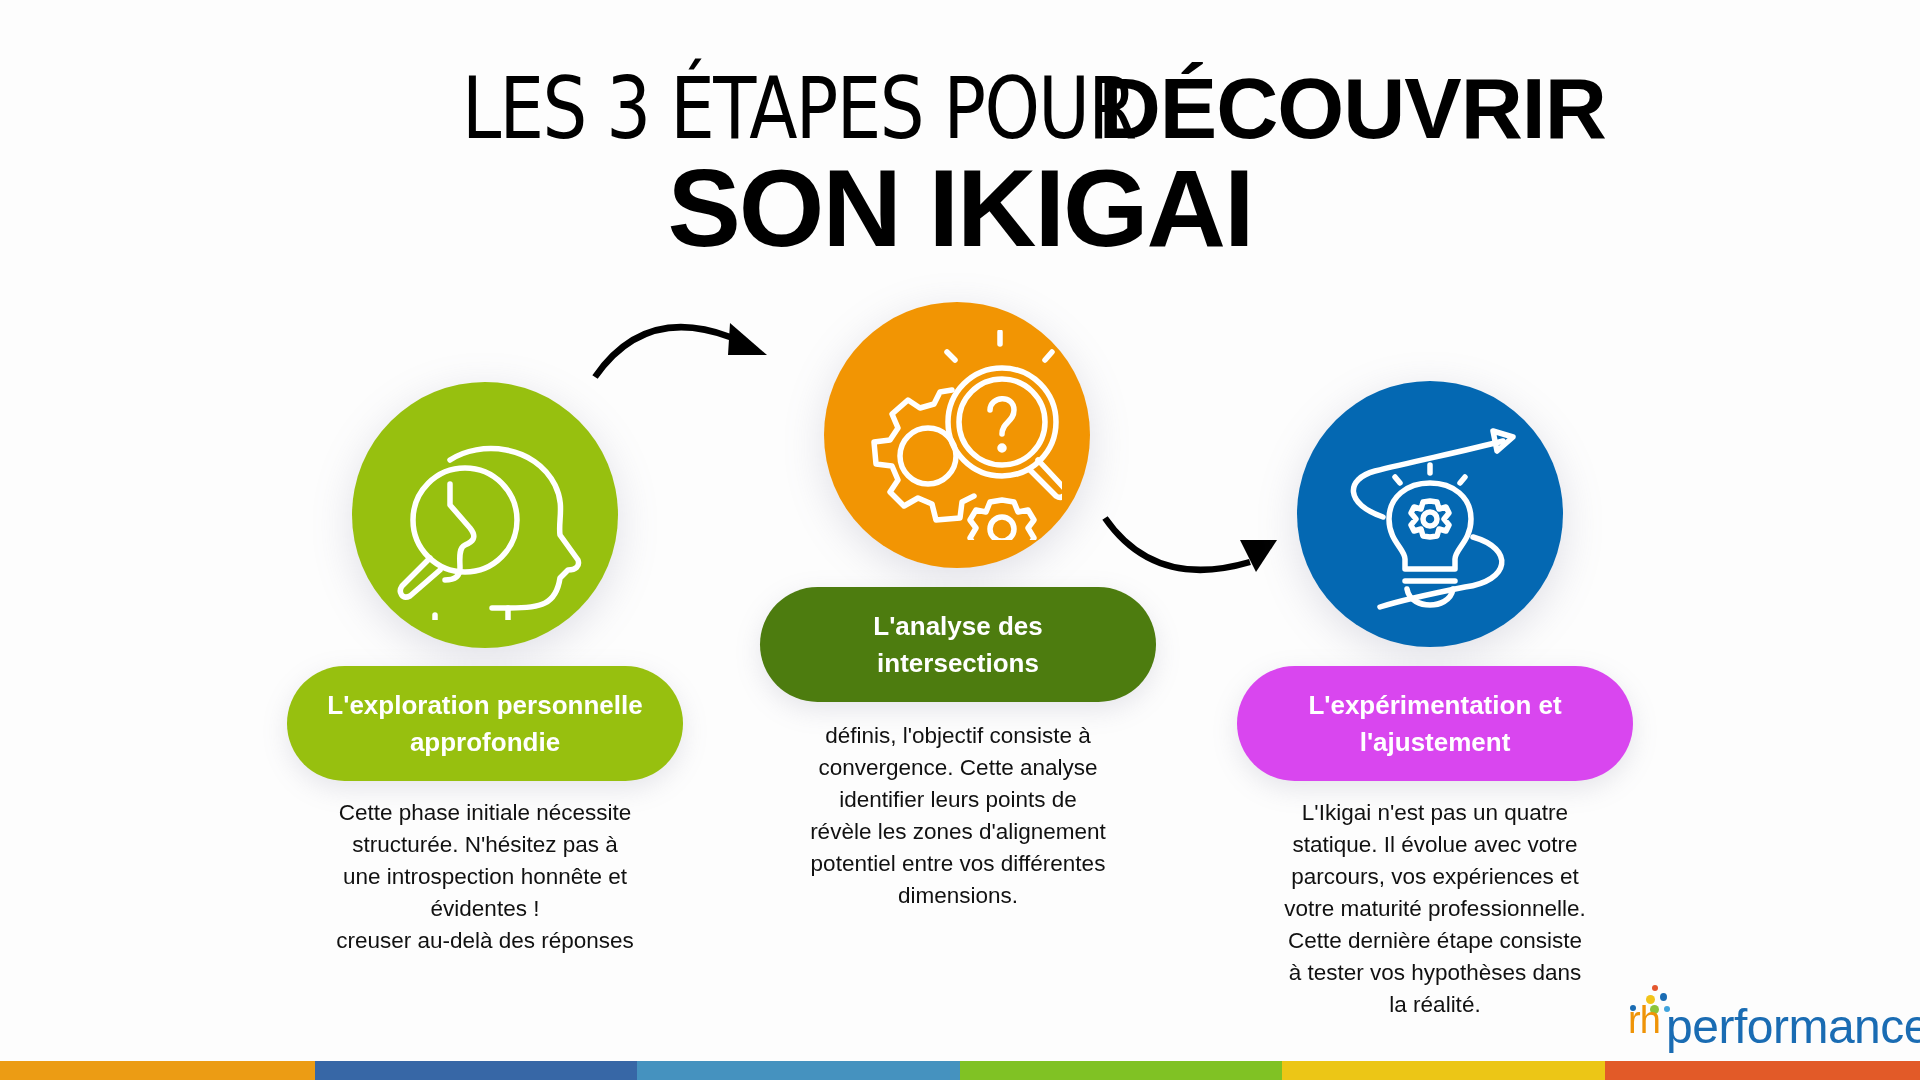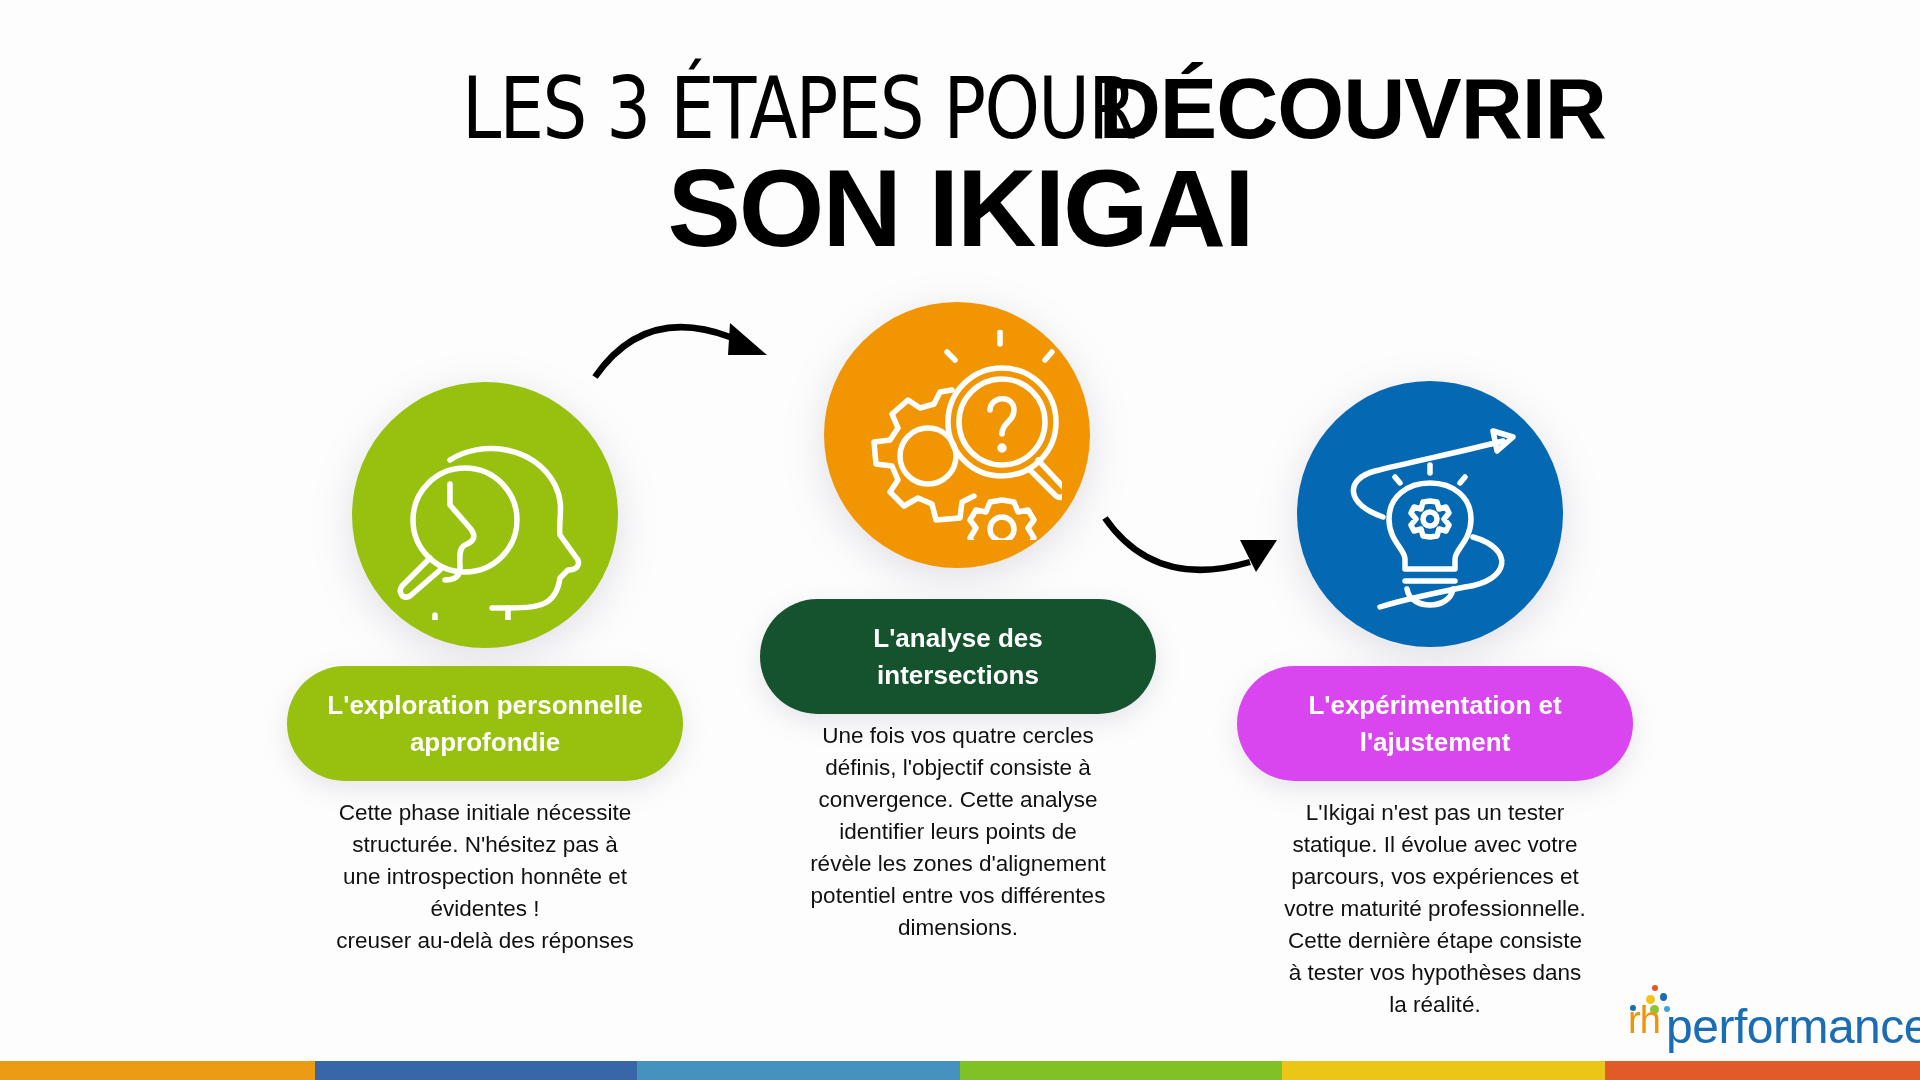--- a/index.html
+++ b/index.html
@@ -90,21 +90,21 @@
       line-height: 37px;
       text-align: center;
       display: flex;
       align-items: center;
       justify-content: center;
       box-shadow: 0 8px 26px rgba(120, 120, 150, 0.18);
       box-sizing: border-box;
       padding: 0 18px;
     }
     .p-green  { left: 287px;  top: 666px; background: #97c00f; }
-    .p-orange { left: 760px;  top: 587px; background: #14532d; margin-top: 12px; }
+    .p-orange { left: 760px;  top: 587px; background: #4d7c0f; }
     .p-blue   { left: 1237px; top: 666px; background: #d946ef; }
 
     
     .body-text {
       position: absolute;
       width: 400px;
       font-size: 22.5px;
       line-height: 32px;
       text-align: center;
       color: #111;
@@ -223,21 +223,20 @@
       <circle cx="150" cy="199" r="12"></circle>
     </svg>
   </div>
   <div class="pill p-orange">
     <div>
       <span style="display:block">L'analyse des</span>
       <span style="display:block">intersections</span>
     </div>
   </div>
   <div class="body-text t-orange">
-    <span>Une fois vos quatre cercles</span>
     <span>définis, l'objectif consiste à</span>
     <span>convergence. Cette analyse</span>
     <span>identifier leurs points de</span>
     <span>révèle les zones d'alignement</span>
     <span>potentiel entre vos différentes</span>
     <span>dimensions.</span>
   </div>
 
   <div class="circle c-blue">
     <svg viewBox="0 0 210 210" fill="none" stroke="#fff" stroke-width="5.5" stroke-linecap="round" stroke-linejoin="round">
@@ -258,21 +257,21 @@
       <circle cx="105" cy="110" r="7"></circle>
     </svg>
   </div>
   <div class="pill p-blue">
     <div>
       <span style="display:block">L'expérimentation et</span>
       <span style="display:block">l'ajustement</span>
     </div>
   </div>
   <div class="body-text t-blue">
-    <span>L'Ikigai n'est pas un tester</span>
+    <span>L'Ikigai n'est pas un quatre</span>
     <span>statique. Il évolue avec votre</span>
     <span>parcours, vos expériences et</span>
     <span>votre maturité professionnelle.</span>
     <span>Cette dernière étape consiste</span>
     <span>à tester vos hypothèses dans</span>
     <span>la réalité.</span>
   </div>
 
   <div class="logo">
     <span class="dot" style="left:30px;top:0px;width:6px;height:6px;background:#e4572e;"></span>

